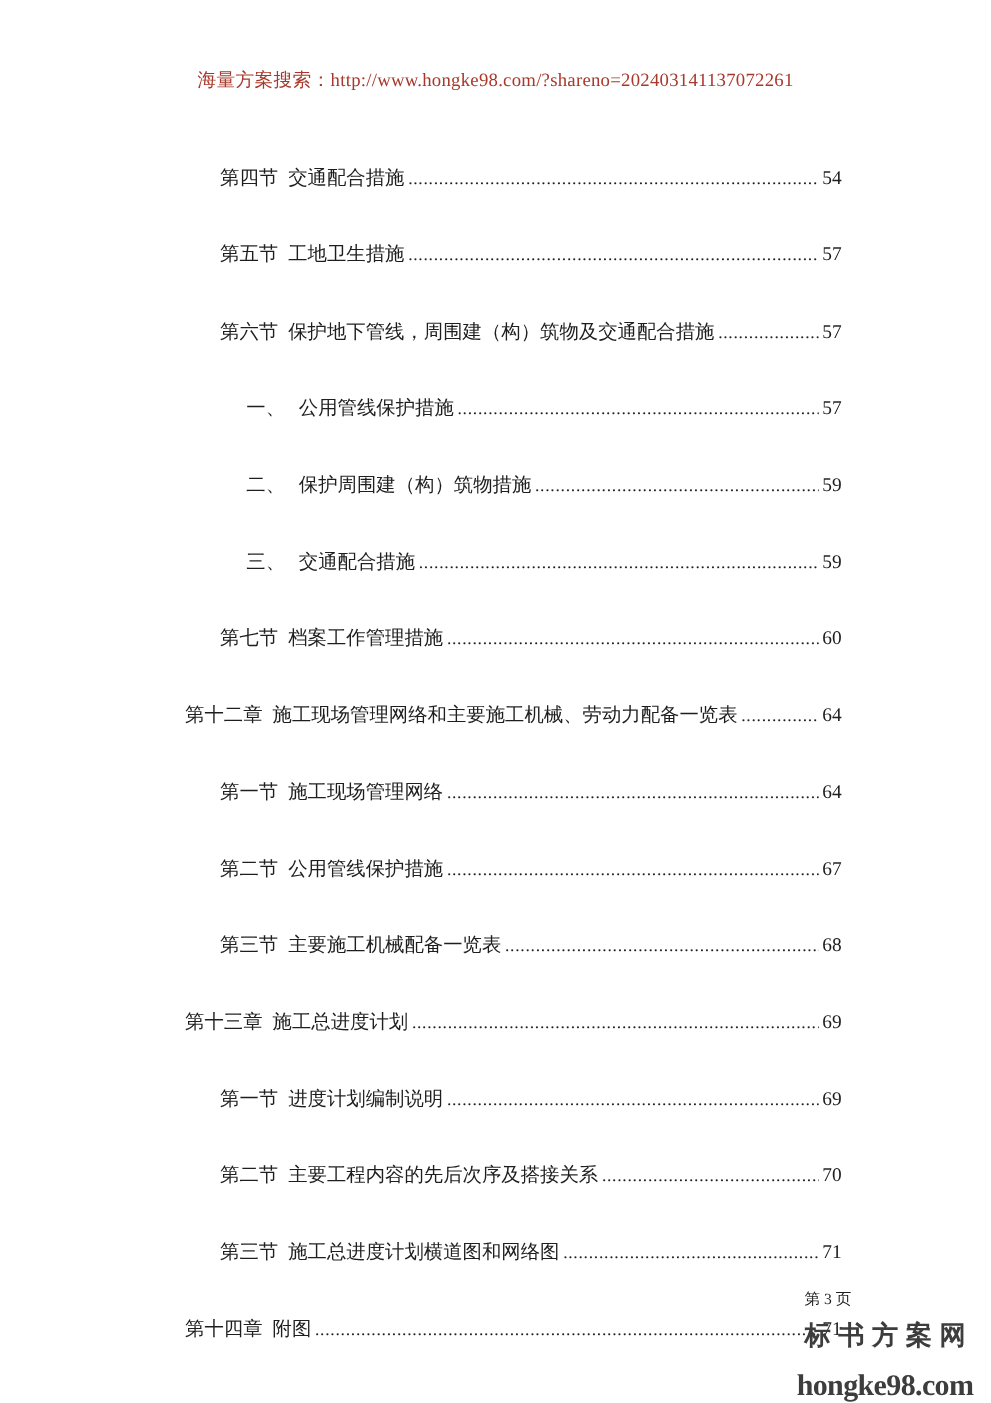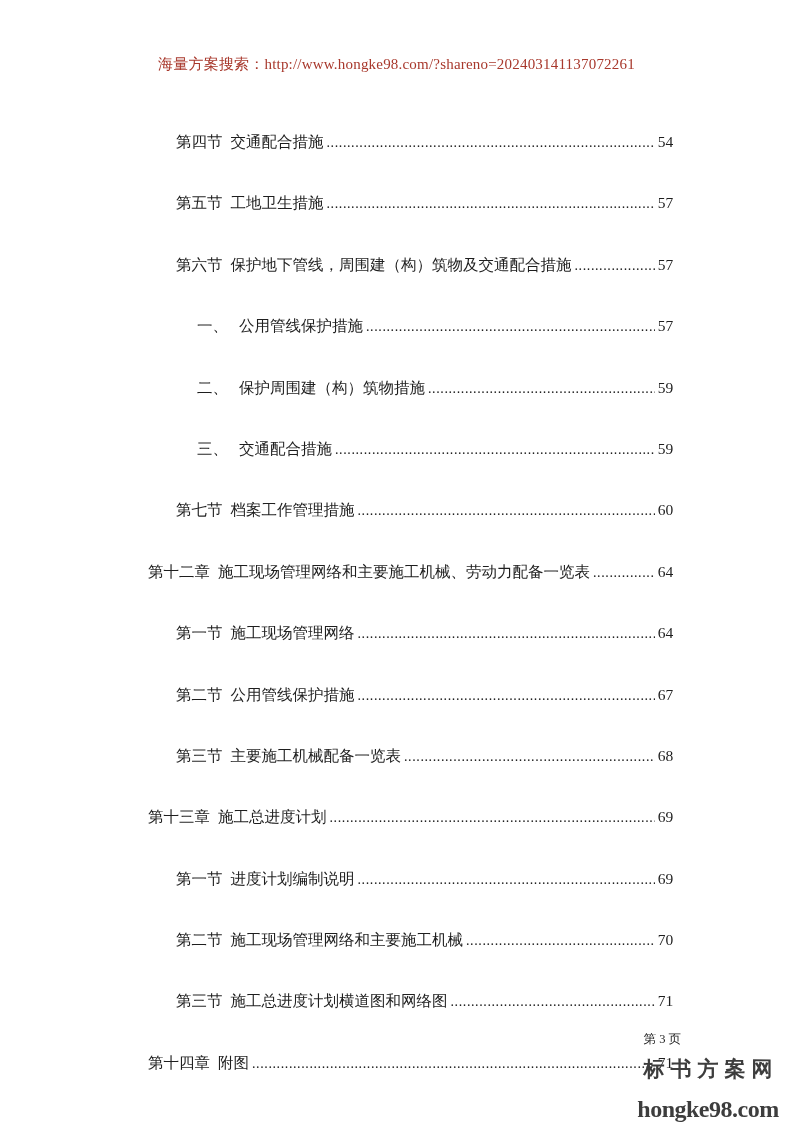--- a/index.html
+++ b/index.html
@@ -155,21 +155,21 @@
         <span class="page-num">69</span>
       </div>
       <div class="toc-row lv2">
         <span class="num">第一节</span>
         <span class="title">进度计划编制说明</span>
         <span class="leader">................................................................................................................................................................................................................................................</span>
         <span class="page-num">69</span>
       </div>
       <div class="toc-row lv2">
         <span class="num">第二节</span>
-        <span class="title">施工现场管理网络和主要施工机械</span>
+        <span class="title">主要工程内容的先后次序及搭接关系</span>
         <span class="leader">................................................................................................................................................................................................................................................</span>
         <span class="page-num">70</span>
       </div>
       <div class="toc-row lv2">
         <span class="num">第三节</span>
         <span class="title">施工总进度计划横道图和网络图</span>
         <span class="leader">................................................................................................................................................................................................................................................</span>
         <span class="page-num">71</span>
       </div>
       <div class="toc-row lv1">

